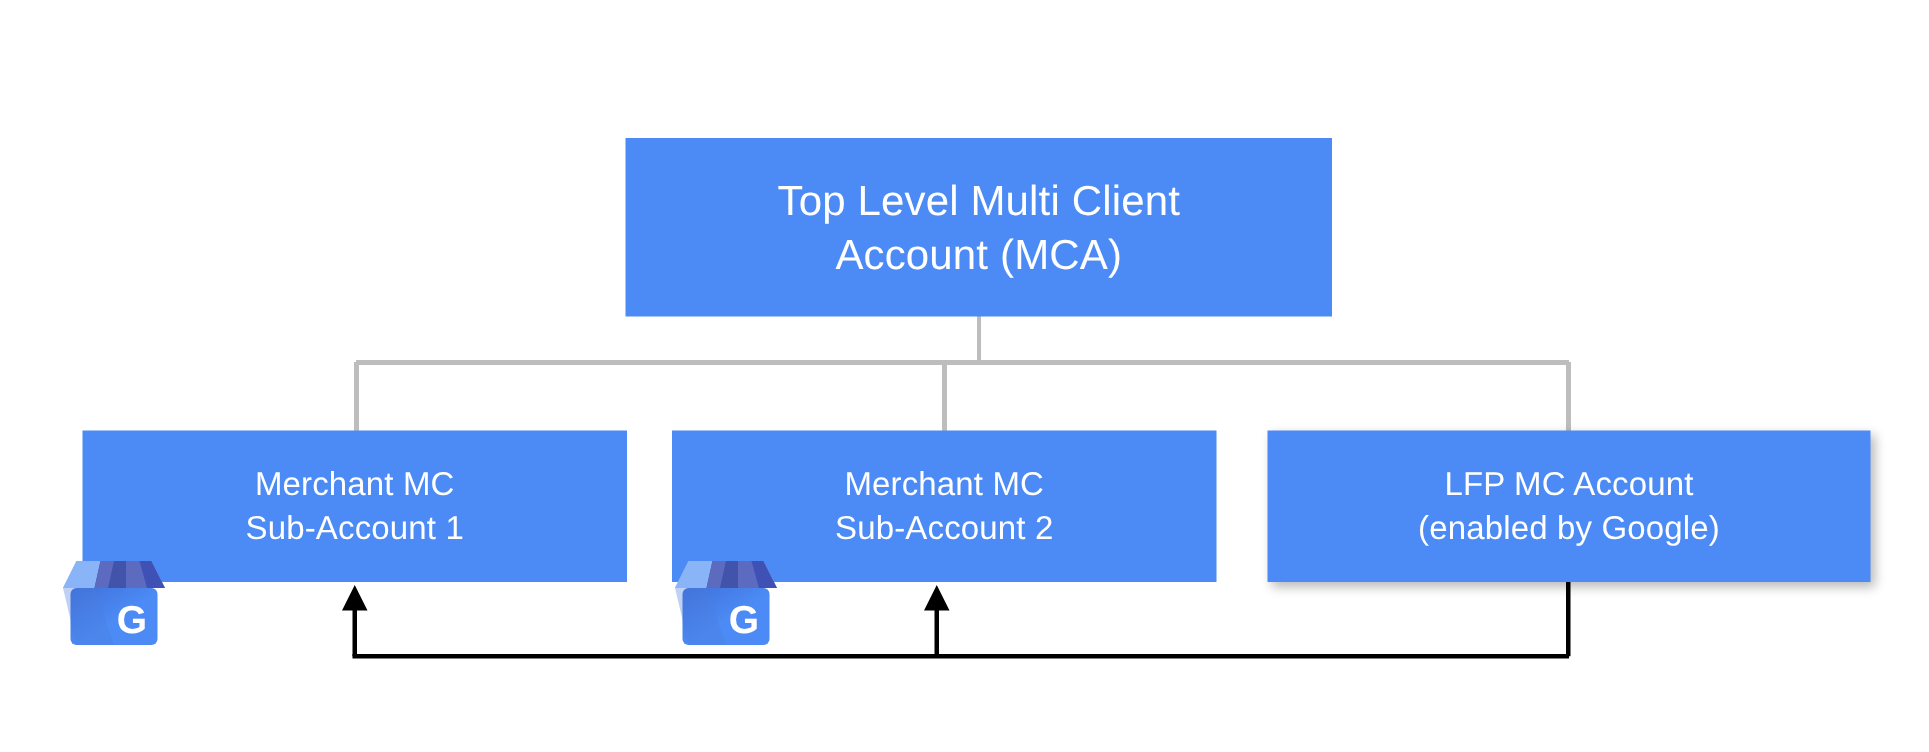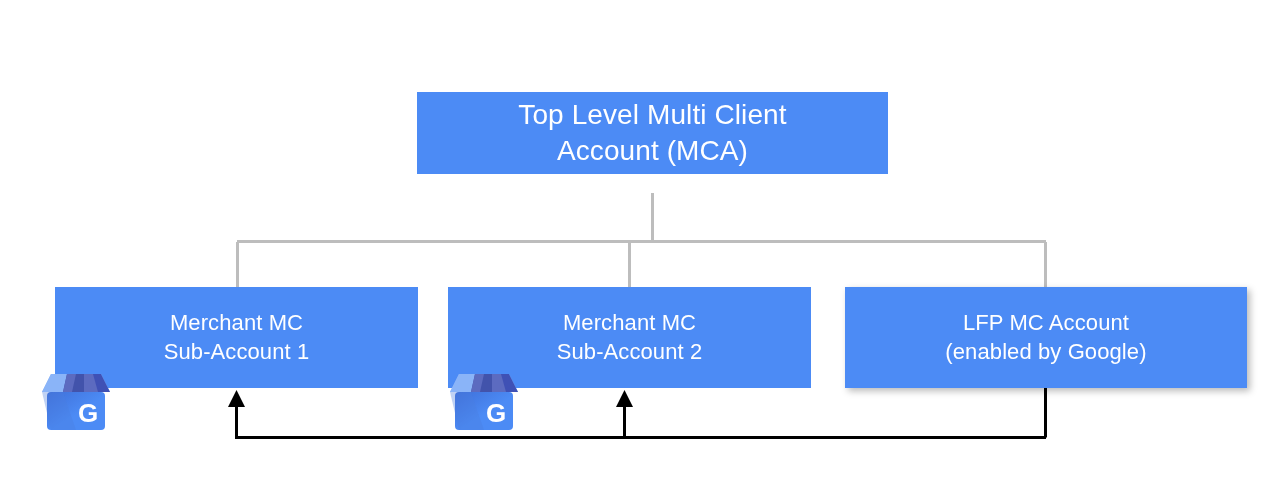--- a/index.html
+++ b/index.html
@@ -27,21 +27,21 @@
     justify-content: center;
     text-align: center;
     line-height: 1.28;
     white-space: pre-line;
     letter-spacing: 0.1px;
   }
   .node-top {
     left: 417px;
     top: 92px;
     width: 471px;
-    height: 82px;
+    height: 119px;
     font-size: 28px;
     z-index: 5;
   }
   .node-sub1 {
     left: 55px;
     top: 287px;
     width: 363px;
     height: 101px;
     font-size: 22px;
     z-index: 5;

